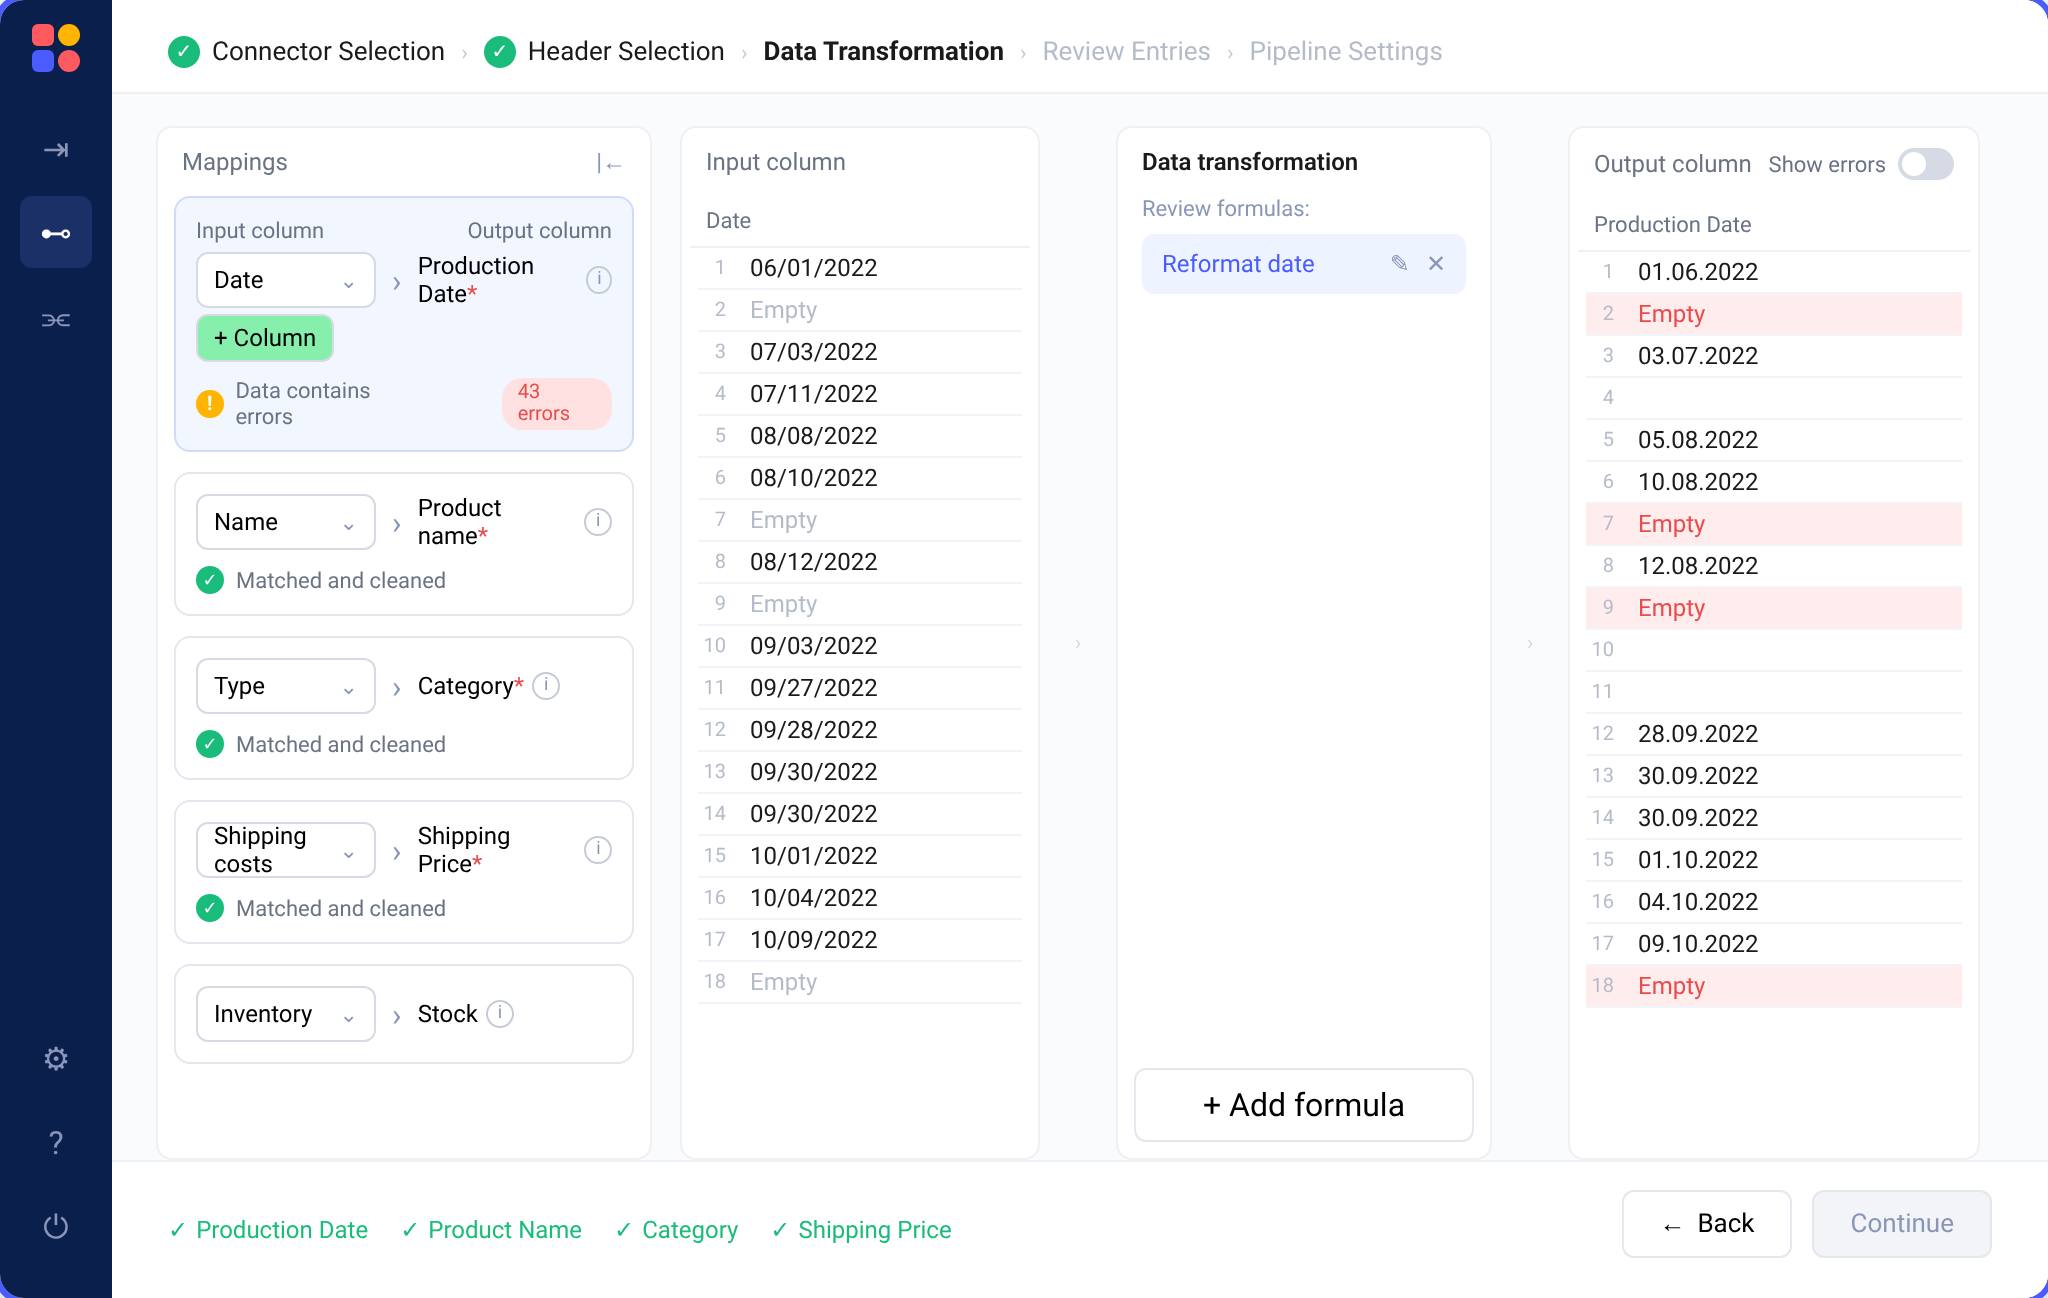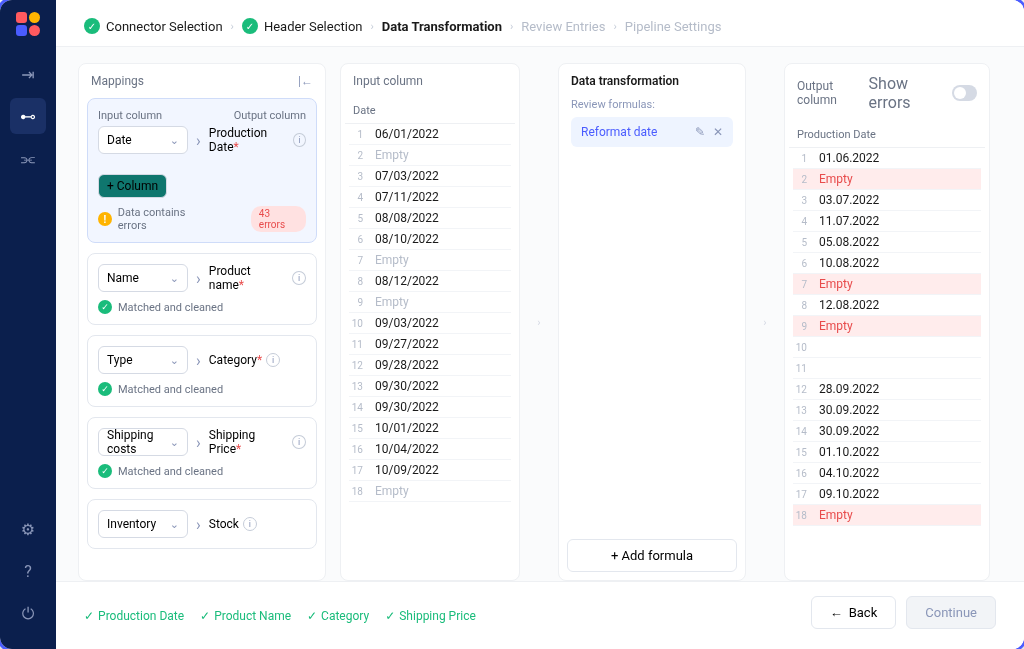--- a/index.html
+++ b/index.html
@@ -32,50 +32,50 @@
 .panel-body { flex: 1; overflow-y: auto; padding: 0 8px 8px; }
 .mapping-card { border: 1px solid #e3e7ee; border-radius: 8px; padding: 10px; margin-bottom: 10px; background:#fff; }
 .mapping-card.active { background: #f2f6ff; border-color: #cfdcf9; }
 .mc-row { display: flex; align-items: center; gap: 8px; }
 .mc-labels { display: flex; justify-content: space-between; font-size: 11px; color: #6a7384; margin-bottom:4px; }
 .dropdown { flex: 0 0 90px; height: 28px; border: 1px solid #d5dae4; border-radius: 6px; background: #fff; display: flex; align-items: center; justify-content: space-between; padding: 0 8px; font-size: 12px; cursor: pointer; }
 .arrow { color:#8a96b8; font-size:11px; }
 .outcol { font-size: 12px; display: flex; align-items: center; gap: 4px; }
 .req { color: #e84c4c; }
 .info { width: 14px; height: 14px; border: 1px solid #c5ccd8; border-radius: 50%; display: inline-flex; align-items: center; justify-content: center; font-size: 9px; color: #8a96b8; }
-.add-col-btn { margin-top: 20px; display: inline-flex; align-items: center; gap: 4px; padding: 4px 8px; border: 1px solid #d5dae4; border-radius: 6px; background: #0f766e; font-size: 12px; cursor: pointer; }
+.add-col-btn { margin-top: 3px; display: inline-flex; align-items: center; gap: 4px; padding: 4px 8px; border: 1px solid #d5dae4; border-radius: 6px; background: #86efac; font-size: 12px; cursor: pointer; }
 .error-row { margin-top: 8px; display: flex; align-items: center; justify-content: space-between; }
 .error-left { display: flex; align-items: center; gap: 6px; font-size: 11px; color: #6a7384; }
 .warn-ic { width: 14px; height: 14px; border-radius: 50%; background: #ffb400; color: #fff; display: inline-flex; align-items: center; justify-content: center; font-size: 10px; font-weight: bold; }
 .error-badge { background: #ffe1e1; color: #e84c4c; font-size: 10px; padding: 2px 8px; border-radius: 10px; margin-left: 36px; }
 .status-row { margin-top: 8px; display: flex; align-items: center; gap: 6px; font-size: 11px; color: #6a7384; }
 .ok-ic { width: 14px; height: 14px; border-radius: 50%; background: #1abc7b; color: #fff; display: inline-flex; align-items: center; justify-content: center; font-size: 9px; }
 .data-header { padding: 6px 8px; font-size: 11px; color: #6a7384; border-bottom: 1px solid #eef0f3; margin: 0 4px; }
 .data-row { display: flex; align-items: center; border-bottom: 1px solid #f2f4f7; font-size: 12px; min-height: 21px; }
 .data-row .rn { width: 20px; text-align: right; color: #b5bcc9; font-size: 10px; padding-right: 6px; }
 .data-row .val { flex: 1; padding: 2px 6px; color: #1a1a1a; }
 .data-row.empty .val { color: #b5bcc9; }
 .data-row.err { background: #ffecec; }
 .data-row.err .val { color: #e84c4c; }
 .transform-desc { font-size: 11px; color: #8a96b8; padding: 0 2px 8px; line-height: 1.4; }
 .applied-label { font-size: 11px; color: #8a96b8; margin-bottom: 6px; }
 .formula-chip { background: #eef4ff; border-radius: 6px; padding: 8px 10px; display: flex; align-items: center; justify-content: space-between; font-size: 12px; color: #4a5cff; }
 .formula-actions { display: flex; gap: 8px; color: #8a96b8; }
-.add-formula { margin: 8px; border: 1px solid #e3e7ee; border-radius: 6px; padding: 8px; text-align: center; font-size: 13px; cursor: pointer; background:#fff; }
+.add-formula { margin: 8px; border: 1px solid #e3e7ee; border-radius: 6px; padding: 8px; text-align: center; font-size: 16px; cursor: pointer; background:#fff; }
 .toggle { width: 28px; height: 16px; background: #d5dae4; border-radius: 8px; position: relative; cursor: pointer; }
 .toggle::after { content: ''; width: 12px; height: 12px; background: #fff; border-radius: 50%; position: absolute; top: 2px; left: 2px; }
 .divider { width: 10px; display: flex; align-items: center; justify-content: center; color: #d5dae4; font-size: 11px; }
 .footer { display: flex; align-items: center; justify-content: space-between; padding: 14px 28px 20px; background: #fff; border-top: 1px solid #eef0f3; }
 .req-cols { font-size: 13px; }
 .req-list { display: flex; gap: 16px; margin-top: 6px; }
 .req-item { color: #1abc7b; font-size: 12px; display: flex; align-items: center; gap: 4px; }
 .footer-btns { display: flex; gap: 10px; }
 .btn { padding: 8px 18px; border-radius: 6px; font-size: 13px; cursor: pointer; border: 1px solid #e3e7ee; background: #fff; display: flex; align-items: center; gap: 6px; }
 .btn.disabled { background: #f2f4f7; color: #8a96b8; cursor: default; }
-.show-errors { display: flex; align-items: center; gap: 6px; font-size: 16px; color: #6a7384; }
+.show-errors { display: flex; align-items: center; gap: 6px; font-size: 11px; color: #6a7384; }
 .collapse-ic { font-size: 12px; color: #8a96b8; cursor: pointer; }
 </style>
 </head>
 <body>
 
 <div class="app">
   <div class="sidebar">
     <div class="logo">
         <span></span>
         <span></span>
@@ -334,21 +334,20 @@
             <div class="data-row err">
               <span class="rn">2</span>
               <span class="val">Empty</span>
             </div>
             <div class="data-row">
               <span class="rn">3</span>
               <span class="val">03.07.2022</span>
             </div>
             <div class="data-row">
               <span class="rn">4</span>
-              <span class="val">11.07.2022</span>
             </div>
             <div class="data-row">
               <span class="rn">5</span>
               <span class="val">05.08.2022</span>
             </div>
             <div class="data-row">
               <span class="rn">6</span>
               <span class="val">10.08.2022</span>
             </div>
             <div class="data-row err">

